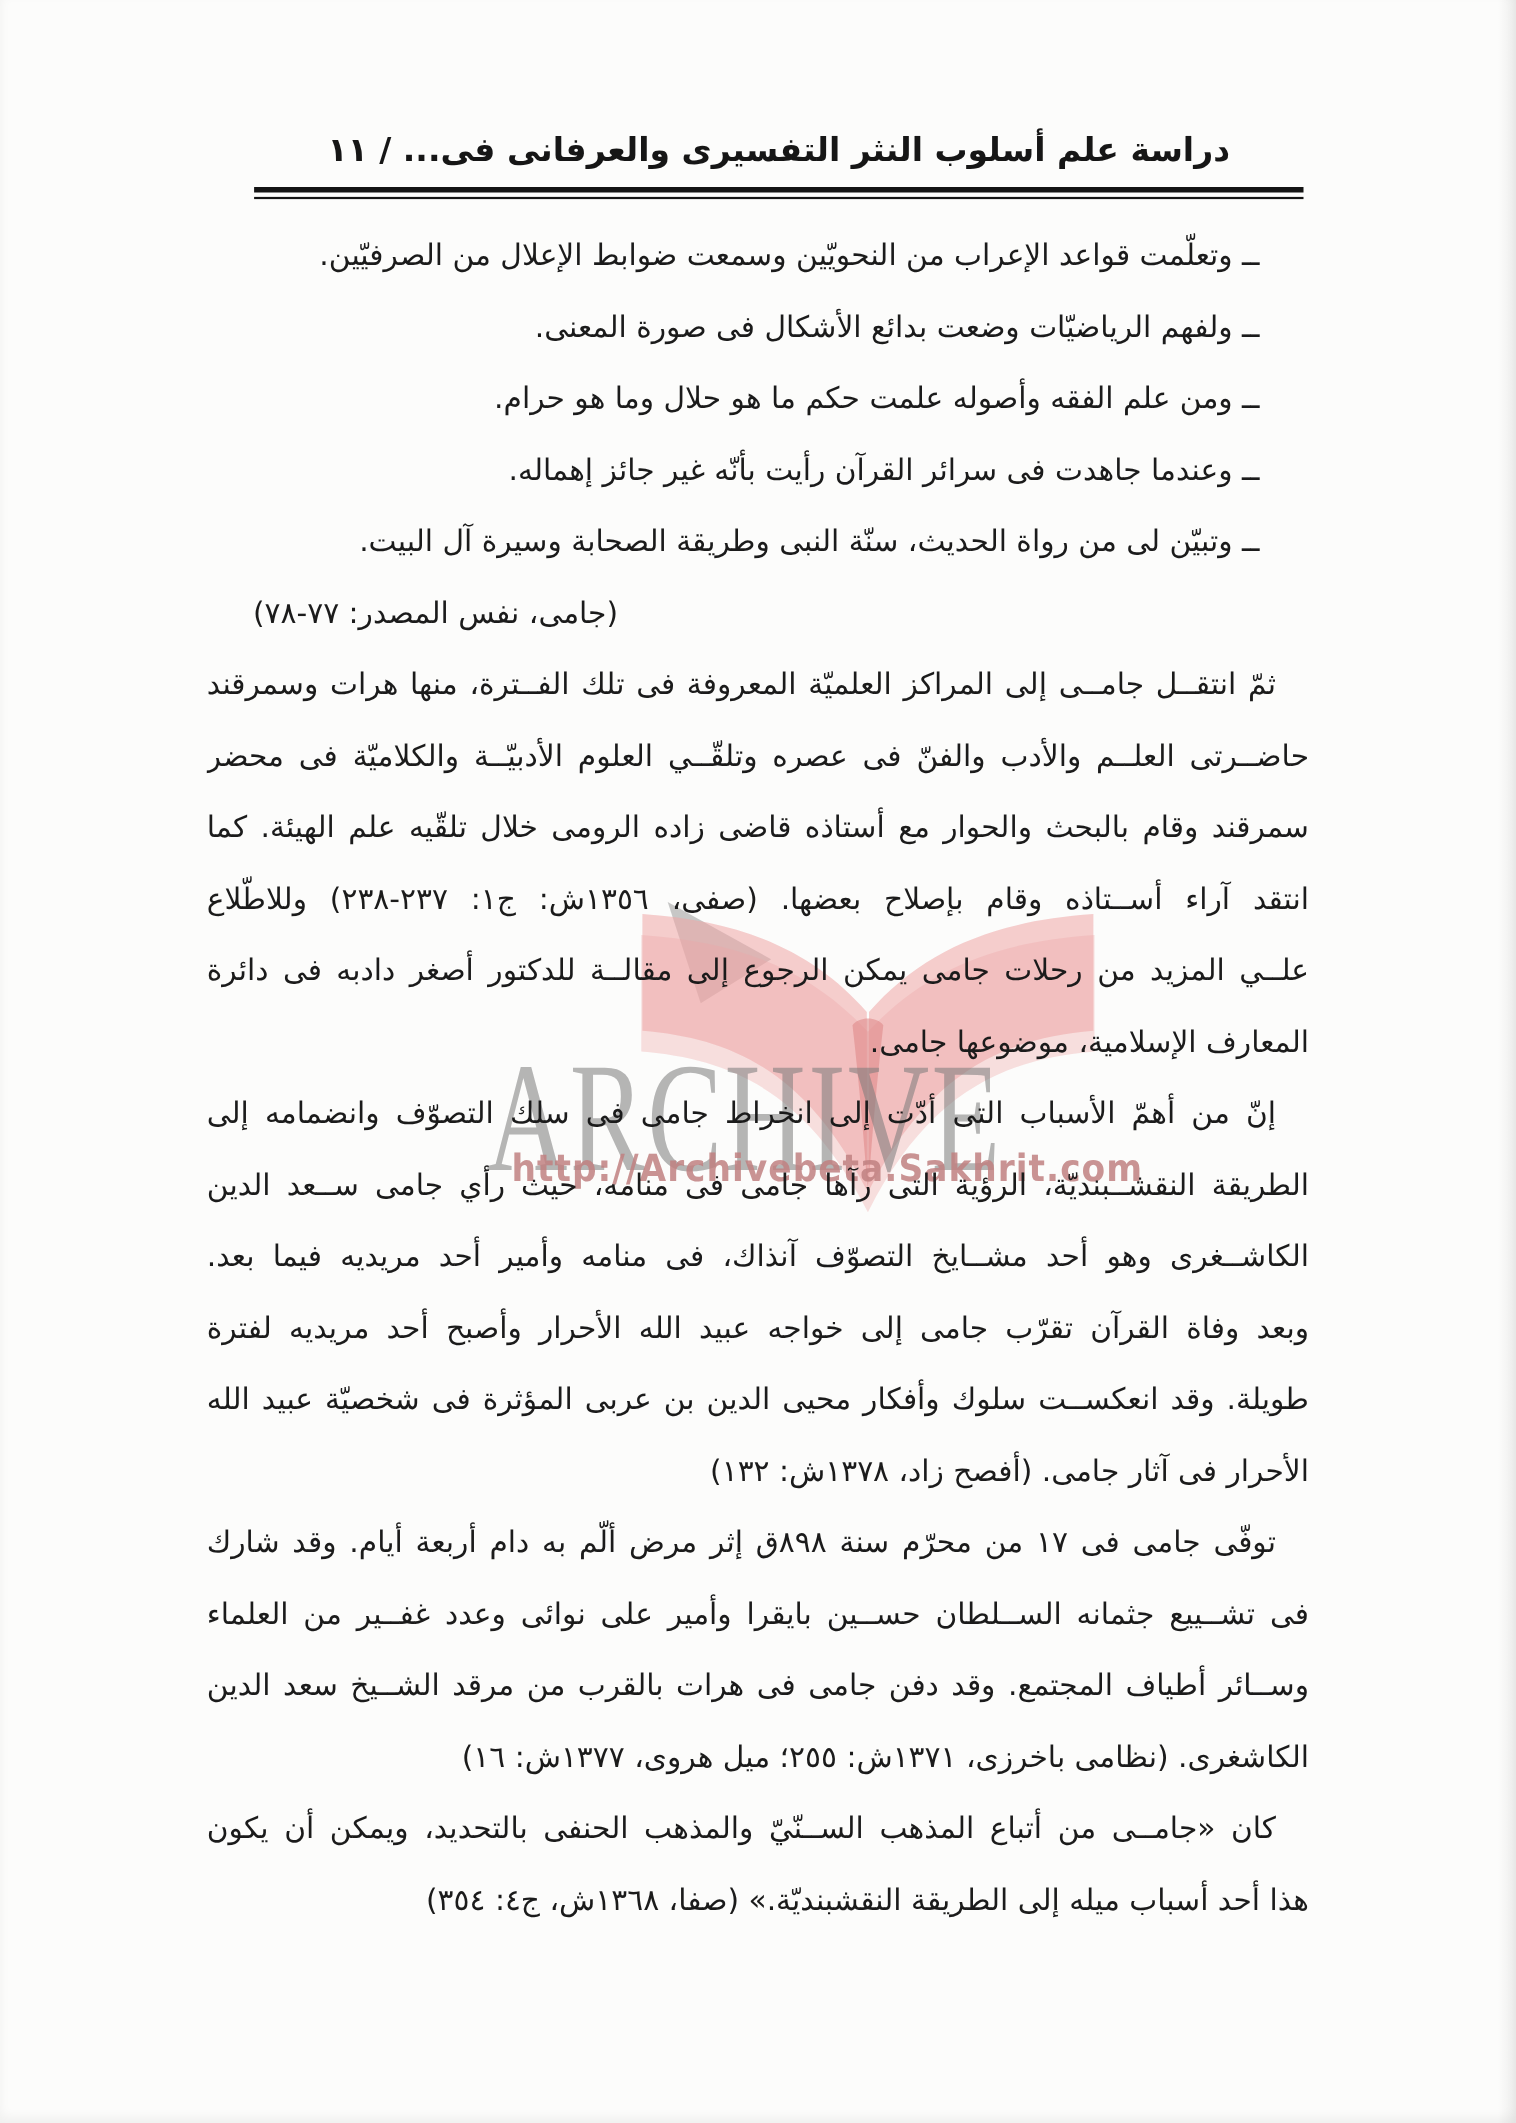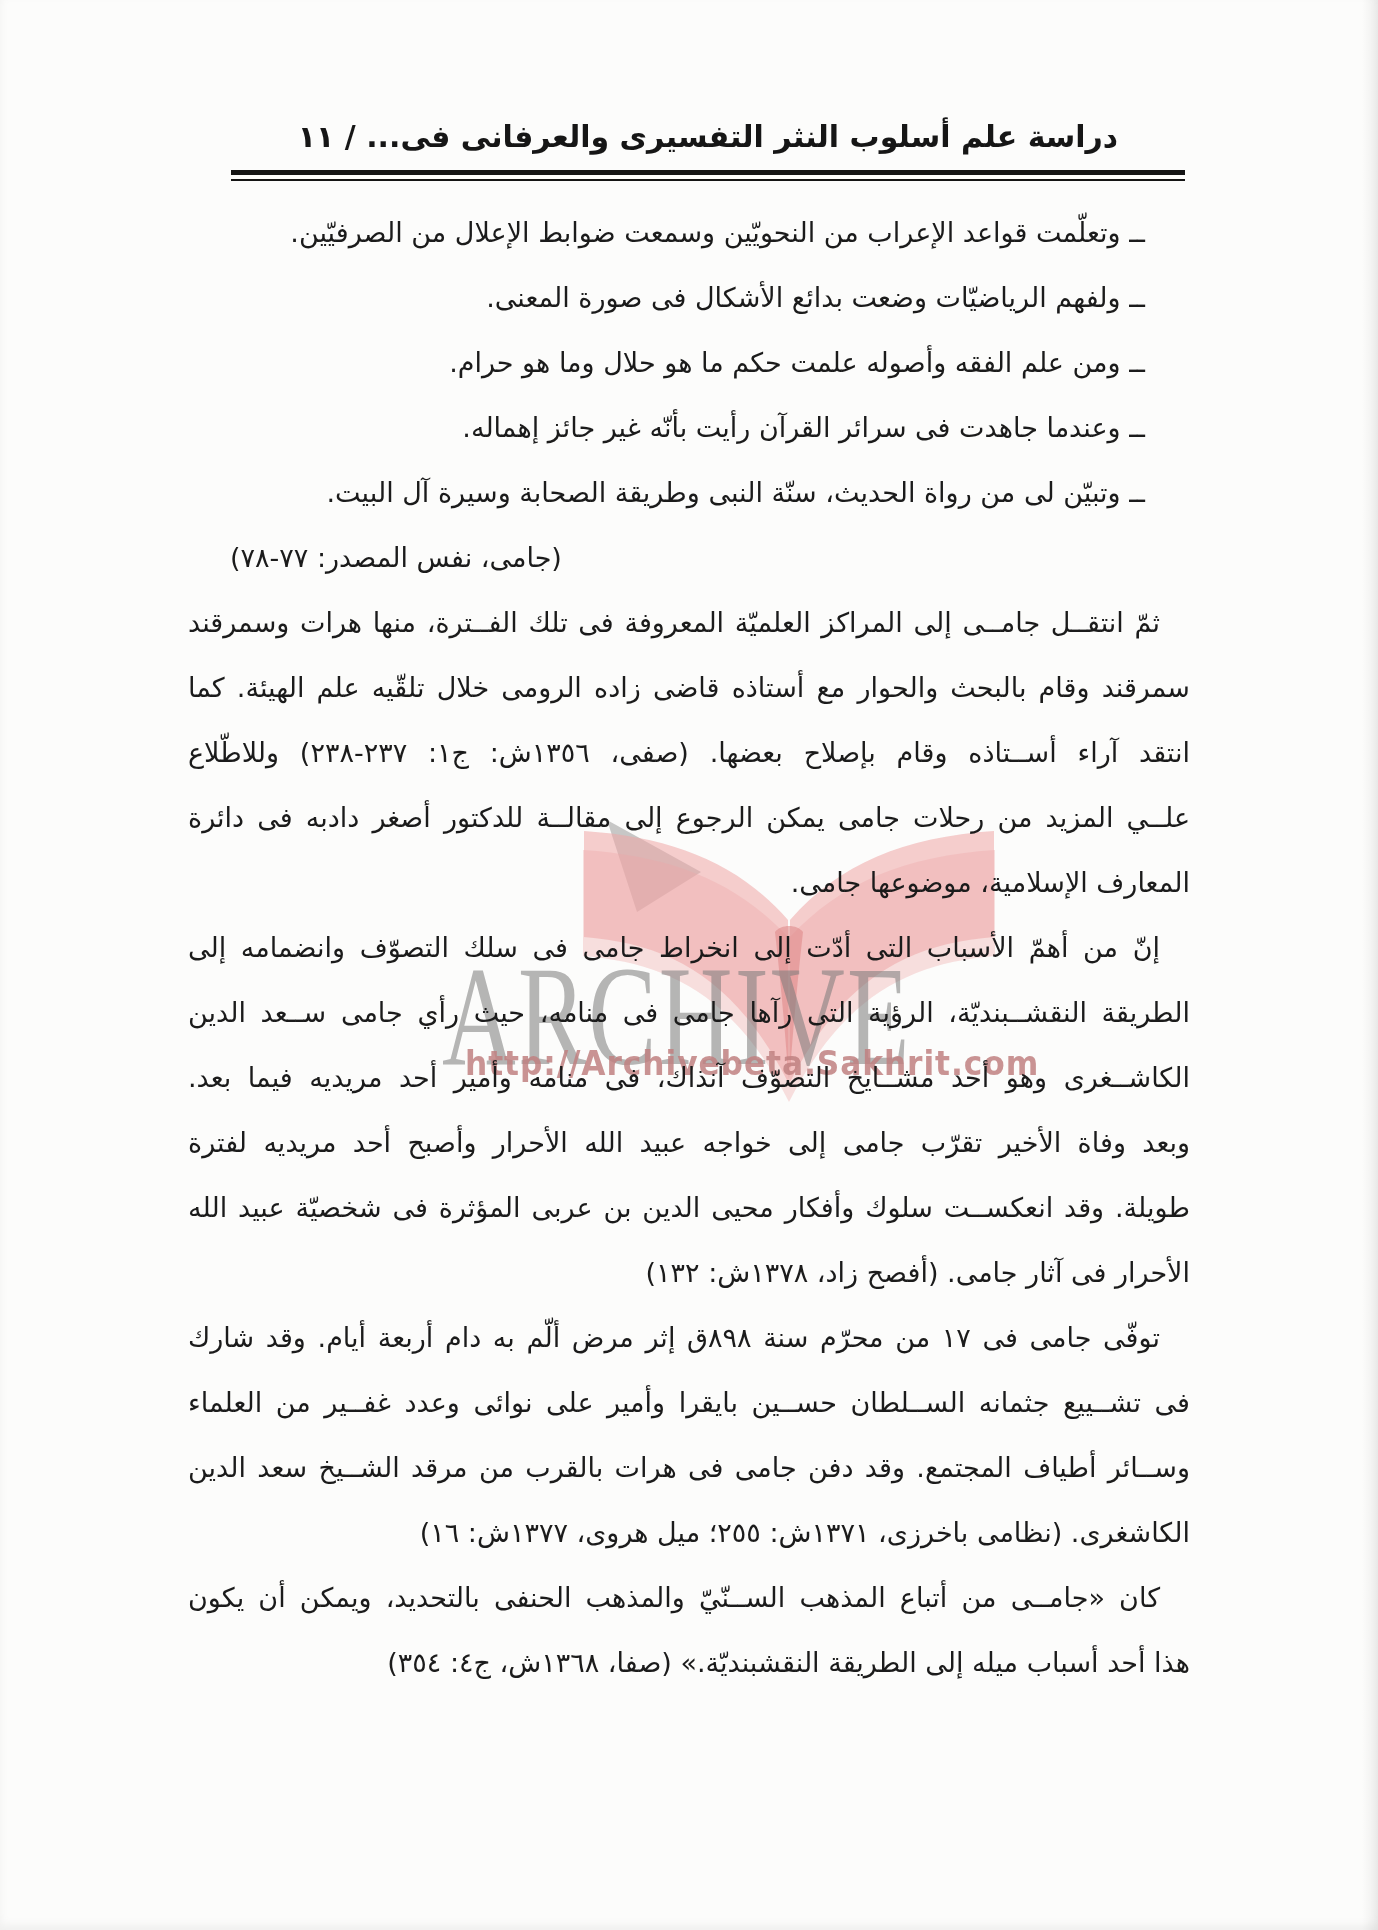--- a/index.html
+++ b/index.html
@@ -85,29 +85,30 @@
 
     <div class="bodytext">
       <div class="line list">ــ وتعلّمت قواعد الإعراب من النحويّين وسمعت ضوابط الإعلال من الصرفيّين.</div>
       <div class="line list">ــ ولفهم الرياضيّات وضعت بدائع الأشكال فى صورة المعنى.</div>
       <div class="line list">ــ ومن علم الفقه وأصوله علمت حكم ما هو حلال وما هو حرام.</div>
       <div class="line list">ــ وعندما جاهدت فى سرائر القرآن رأيت بأنّه غير جائز إهماله.</div>
       <div class="line list">ــ وتبيّن لى من رواة الحديث، سنّة النبى وطريقة الصحابة وسيرة آل البيت.</div>
       <div class="line cite">(جامى، نفس المصدر: ٧٧-٧٨)</div>
 
       <div class="line just ind">ثمّ انتقــل جامــى إلى المراكز العلميّة المعروفة فى تلك الفــترة، منها هرات وسمرقند</div>
+      <div class="line just">حاضــرتى العلــم والأدب والفنّ فى عصره وتلقّــي العلوم الأدبيّــة والكلاميّة فى محضر</div>
       <div class="line just">سمرقند وقام بالبحث والحوار مع أستاذه قاضى زاده الرومى خلال تلقّيه علم الهيئة. كما</div>
       <div class="line just">انتقد آراء أســتاذه وقام بإصلاح بعضها. (صفى، ١٣٥٦ش: ج١: ٢٣٧-٢٣٨) وللاطّلاع</div>
       <div class="line just">علــي المزيد من رحلات جامى يمكن الرجوع إلى مقالــة للدكتور أصغر دادبه فى دائرة</div>
       <div class="line end">المعارف الإسلامية، موضوعها جامى.</div>
 
       <div class="line just ind">إنّ من أهمّ الأسباب التى أدّت إلى انخراط جامى فى سلك التصوّف وانضمامه إلى</div>
       <div class="line just">الطريقة النقشــبنديّة، الرؤية التى رآها جامى فى منامه، حيث رأي جامى ســعد الدين</div>
       <div class="line just">الكاشــغرى وهو أحد مشــايخ التصوّف آنذاك، فى منامه وأمير أحد مريديه فيما بعد.</div>
-      <div class="line just">وبعد وفاة الأخير تقرّب جامى إلى خواجه عبيد الله الأحرار وأصبح أحد مريديه لفترة</div>
+      <div class="line just">وبعد وفاة القرآن تقرّب جامى إلى خواجه عبيد الله الأحرار وأصبح أحد مريديه لفترة</div>
       <div class="line just">طويلة. وقد انعكســت سلوك وأفكار محيى الدين بن عربى المؤثرة فى شخصيّة عبيد الله</div>
       <div class="line end">الأحرار فى آثار جامى. (أفصح زاد، ١٣٧٨ش: ١٣٢)</div>
 
       <div class="line just ind">توفّى جامى فى ١٧ من محرّم سنة ٨٩٨ق إثر مرض ألّم به دام أربعة أيام. وقد شارك</div>
       <div class="line just">فى تشــييع جثمانه الســلطان حســين بايقرا وأمير على نوائى وعدد غفــير من العلماء</div>
       <div class="line just">وســائر أطياف المجتمع. وقد دفن جامى فى هرات بالقرب من مرقد الشــيخ سعد الدين</div>
       <div class="line end">الكاشغرى. (نظامى باخرزى، ١٣٧١ش: ٢٥٥؛ ميل هروى، ١٣٧٧ش: ١٦)</div>
 
       <div class="line just ind">كان «جامــى من أتباع المذهب الســنّيّ والمذهب الحنفى بالتحديد، ويمكن أن يكون</div>
       <div class="line end">هذا أحد أسباب ميله إلى الطريقة النقشبنديّة.» (صفا، ١٣٦٨ش، ج٤: ٣٥٤)</div>

